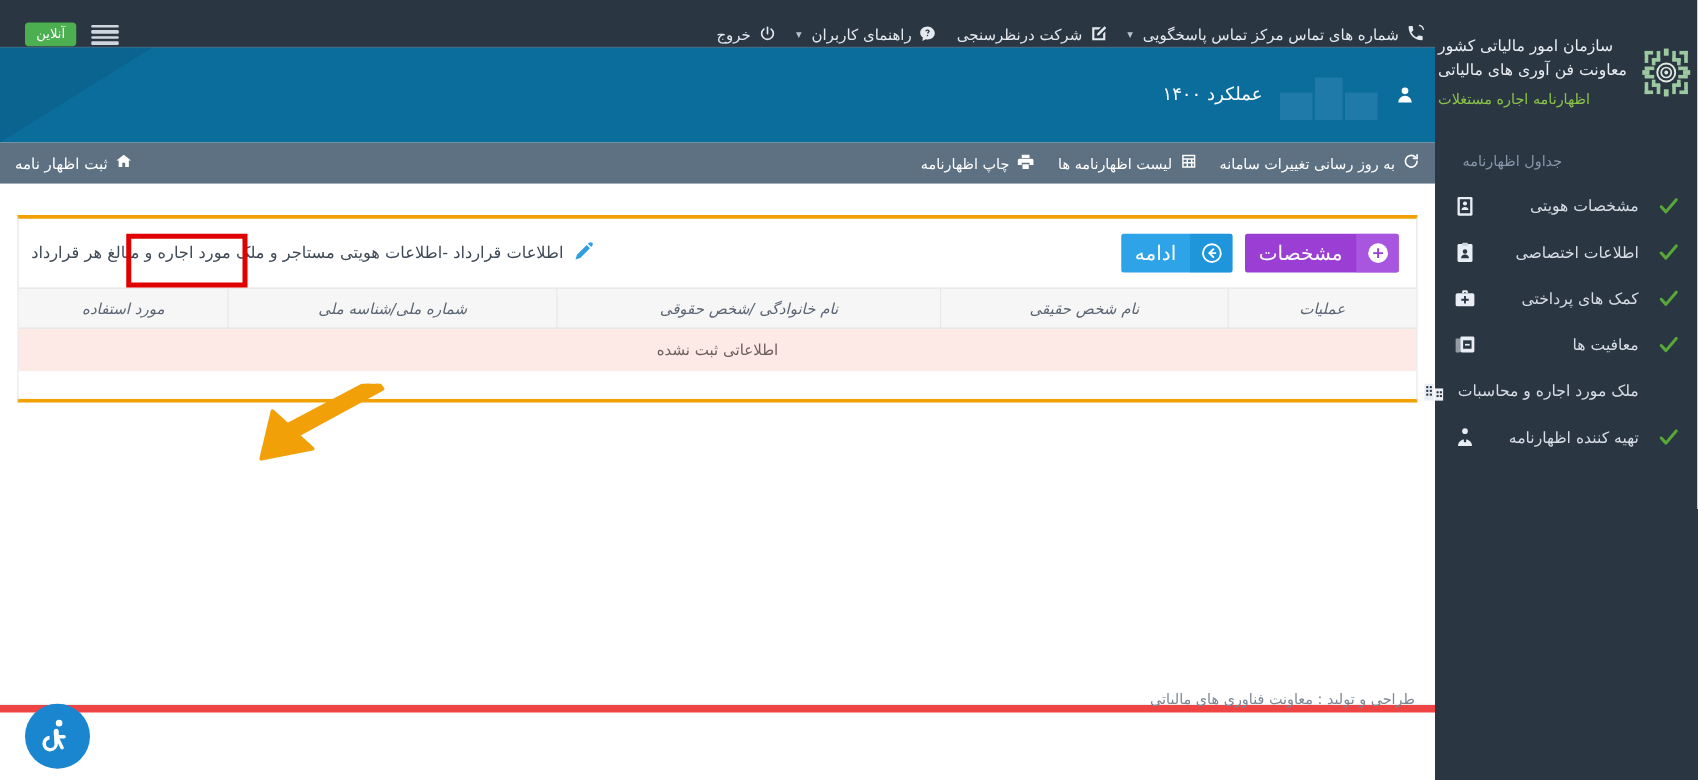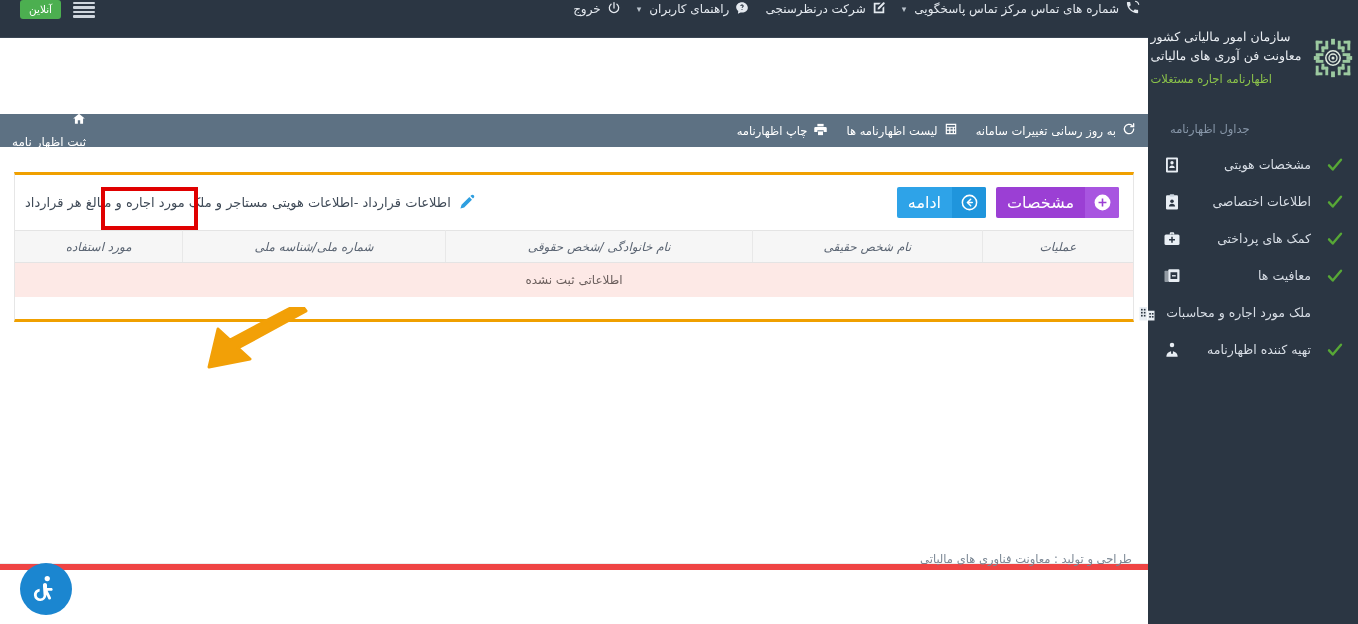--- a/index.html
+++ b/index.html
@@ -95,21 +95,21 @@
   
   .topnav {
     position: absolute;
     top: 0; left: 0;
     width: 1148px;
     height: 38px;
     background: #2b3643;
     border-bottom: 1px solid #3a4654;
     display: flex;
     flex-direction: row-reverse;
-    align-items: flex-start;
+    align-items: flex-end;
     padding: 0 8px;
   }
   .nav-right-group {
     display: flex;
     flex-direction: row;
     align-items: center;
     gap: 12px;
     padding-left: 12px;
   }
   .hamburger { width: 22px; height: 16px; cursor: pointer; display:flex; flex-direction:column; justify-content:space-between; }
@@ -185,21 +185,21 @@
     top: 114px; left: 0;
     width: 1148px;
     height: 33px;
     background: #5d7183;
     display: flex;
     flex-direction: row-reverse;
     align-items: center;
     padding: 0 12px;
   }
   .crumb {
-    display: flex; flex-direction: column; align-items: flex-start; gap: 6px;
+    display: flex; flex-direction: row; align-items: center; gap: 6px;
     color: #ffffff; font-size: 12px; white-space: nowrap; cursor: pointer;
   }
   .crumb-spacer { flex: 1; }
   .crumb-tools { display: flex; flex-direction: row; align-items: center; gap: 18px; }
   .tool {
     display: flex; flex-direction: row; align-items: center; gap: 6px;
     color: #ffffff; font-size: 11.5px; white-space: nowrap; cursor: pointer;
   }
 
   
@@ -393,20 +393,37 @@
             <path d="M12 3v9"></path>
             <path d="M7 5.5a8 8 0 1 0 10 0"></path>
           </svg>
         </span>
         <span>خروج</span>
       </div>
 
     </div>
   </div>
 
+  <div class="banner">
+    <div class="banner-tri"></div>
+    <div class="banner-inner">
+      <span class="banner-user">
+        <svg width="16" height="18" viewBox="0 0 24 24" fill="#ffffff">
+          <circle cx="12" cy="7" r="4"></circle>
+          <path d="M4 21c0-4.4 3.6-8 8-8s8 3.6 8 8z"></path>
+        </svg>
+      </span>
+      <span class="banner-blocks">
+        <i class="blk b1"></i>
+          <i class="blk b2"></i>
+          <i class="blk b3"></i>
+      </span>
+      <span class="banner-title">عملکرد ۱۴۰۰</span>
+    </div>
+  </div>
 
   <div class="crumbbar">
 
     <div class="crumb">
       <span>
         <svg width="14" height="14" viewBox="0 0 24 24" fill="#ffffff">
           <path d="M12 3L2 11h3v9h5v-6h4v6h5v-9h3L12 3z"></path>
         </svg>
       </span>
       <span>ثبت اظهار نامه</span>

